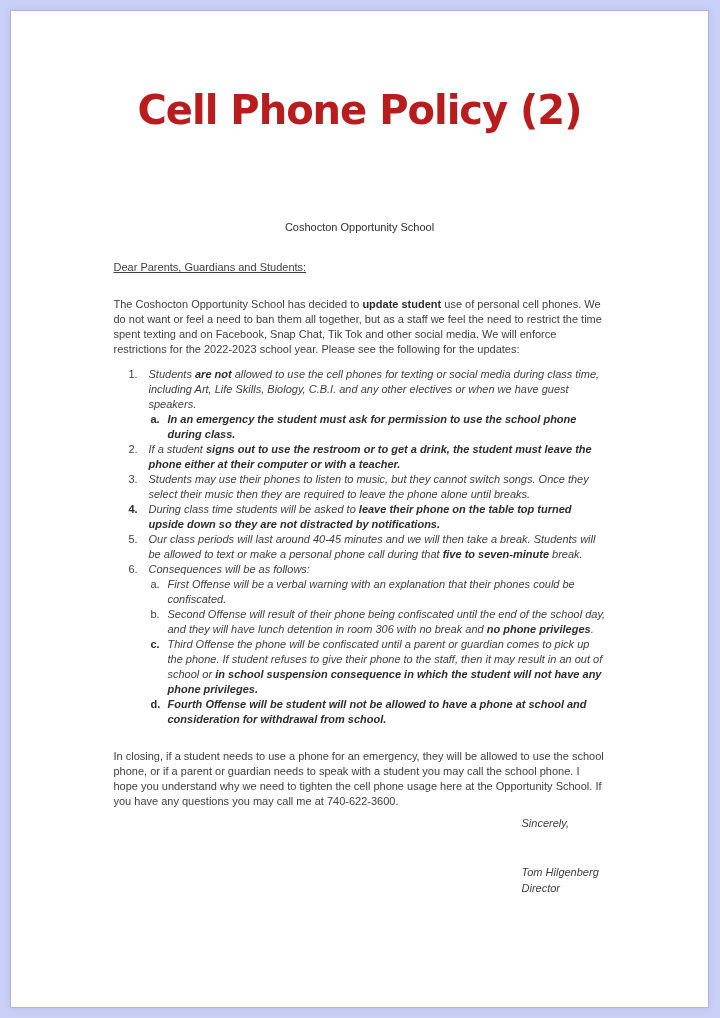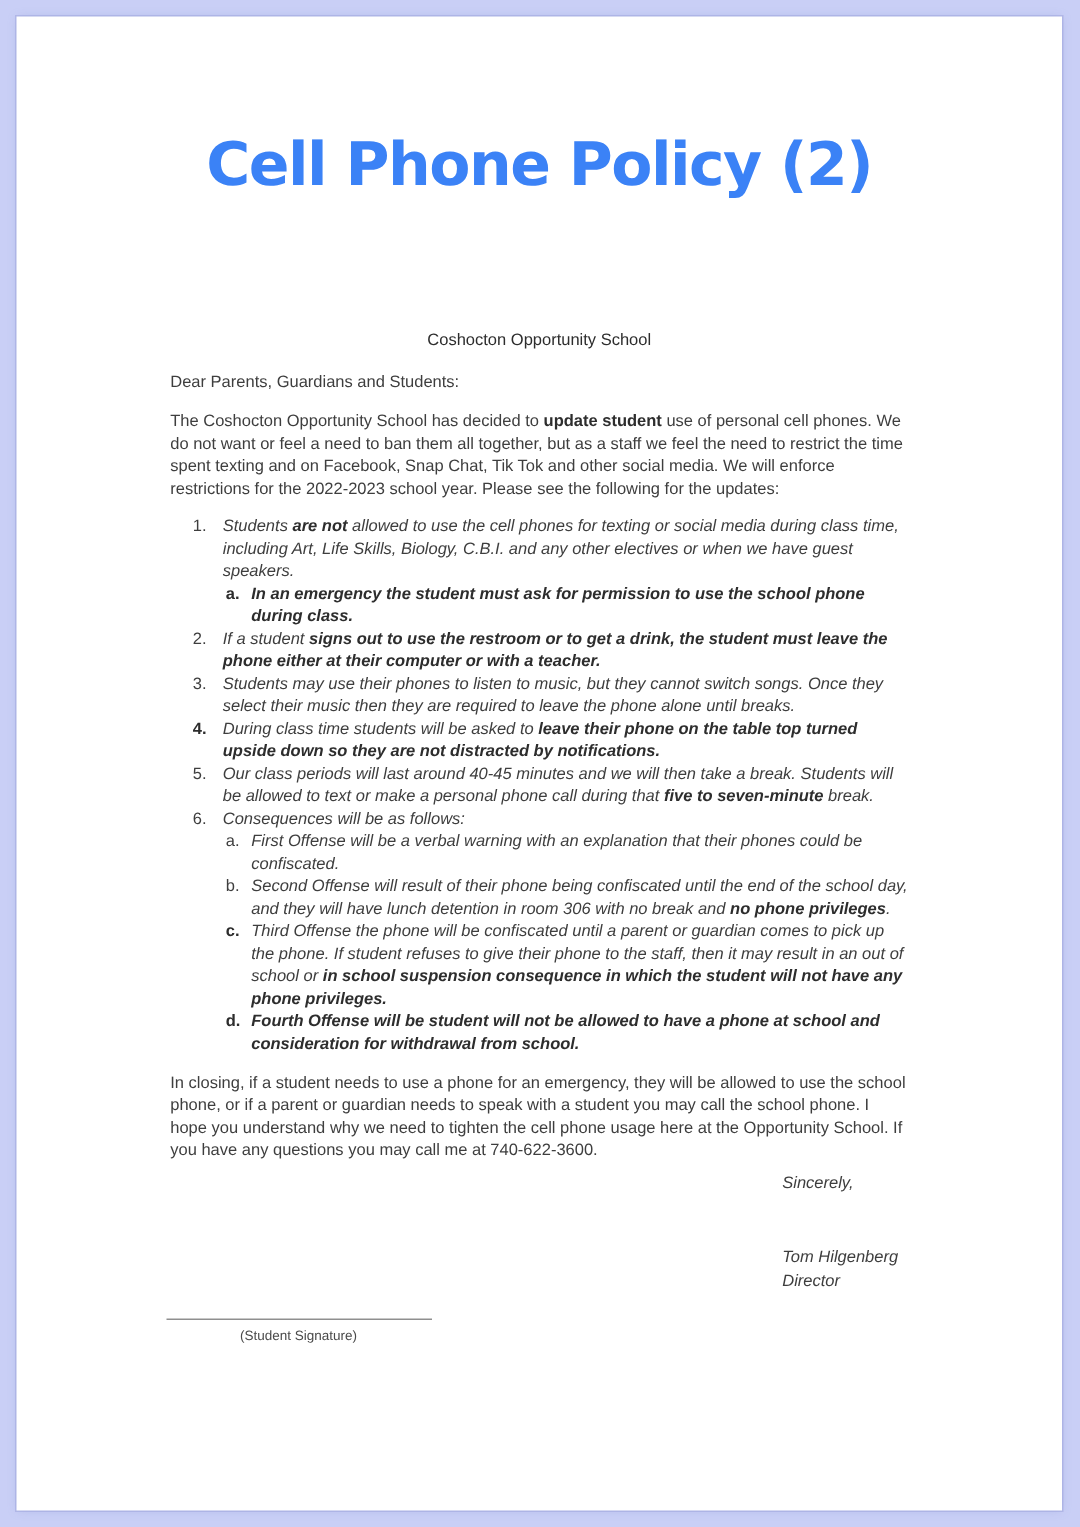--- a/index.html
+++ b/index.html
@@ -18,38 +18,38 @@
     overflow: hidden;
   }
   .doc-title {
     margin-top: 74px;
     text-align: center;
     font-family: "DejaVu Sans", "Liberation Sans", sans-serif;
     font-weight: 700;
     font-size: 40px;
     letter-spacing: -1px;
     line-height: 50px;
-    color: #3b82f6;
+    color: #b91c1c;
   }
   .letter {
     width: 492px;
     margin: 84px auto 0;
     font-size: 11px;
     line-height: 15px;
     color: #3e3e3e;
   }
   .letter .b, .letter b { font-weight: 700; color: #2d2d2d; }
   .letter-head {
     text-align: center;
     font-weight: 400;
     color: #2d2d2d;
     line-height: 17px;
   }
-  .salutation { margin-top: 12px; }
-  .para { margin-top: 11px; text-align: left; }
+  .salutation { margin-top: 24px; text-decoration: underline; }
+  .para { margin-top: 22px; text-align: left; }
   .policy-list { margin-top: 10px; padding-left: 15px; }
   .li { display: flex; }
   .li > .num { flex: 0 0 20px; }
   .li > .content { flex: 1; font-style: italic; }
   .li.sub { margin-left: 22px; }
   .li.sub > .num { flex: 0 0 17px; }
   .sig-block { margin-top: 7px; margin-left: 408px; font-style: italic; }
   .sig-name-block { margin-top: 33px; line-height: 16px; }
   .sig-lines-row {
     margin-top: 17px;
@@ -135,21 +135,17 @@
 
     <div class="sig-block">
       <div>Sincerely,</div>
       <div class="sig-name-block">
         <div>Tom Hilgenberg</div>
         <div>Director</div>
       </div>
     </div>
 
     <div class="sig-lines-row">
-      <div class="sig-col-left">
-        <div class="sig-rule"></div>
-        <div class="sig-label">(Student Signature)</div>
-      </div>
       <div class="sig-gap"></div>
     </div>
 
   </div>
 </div>
 
 </body></html>

